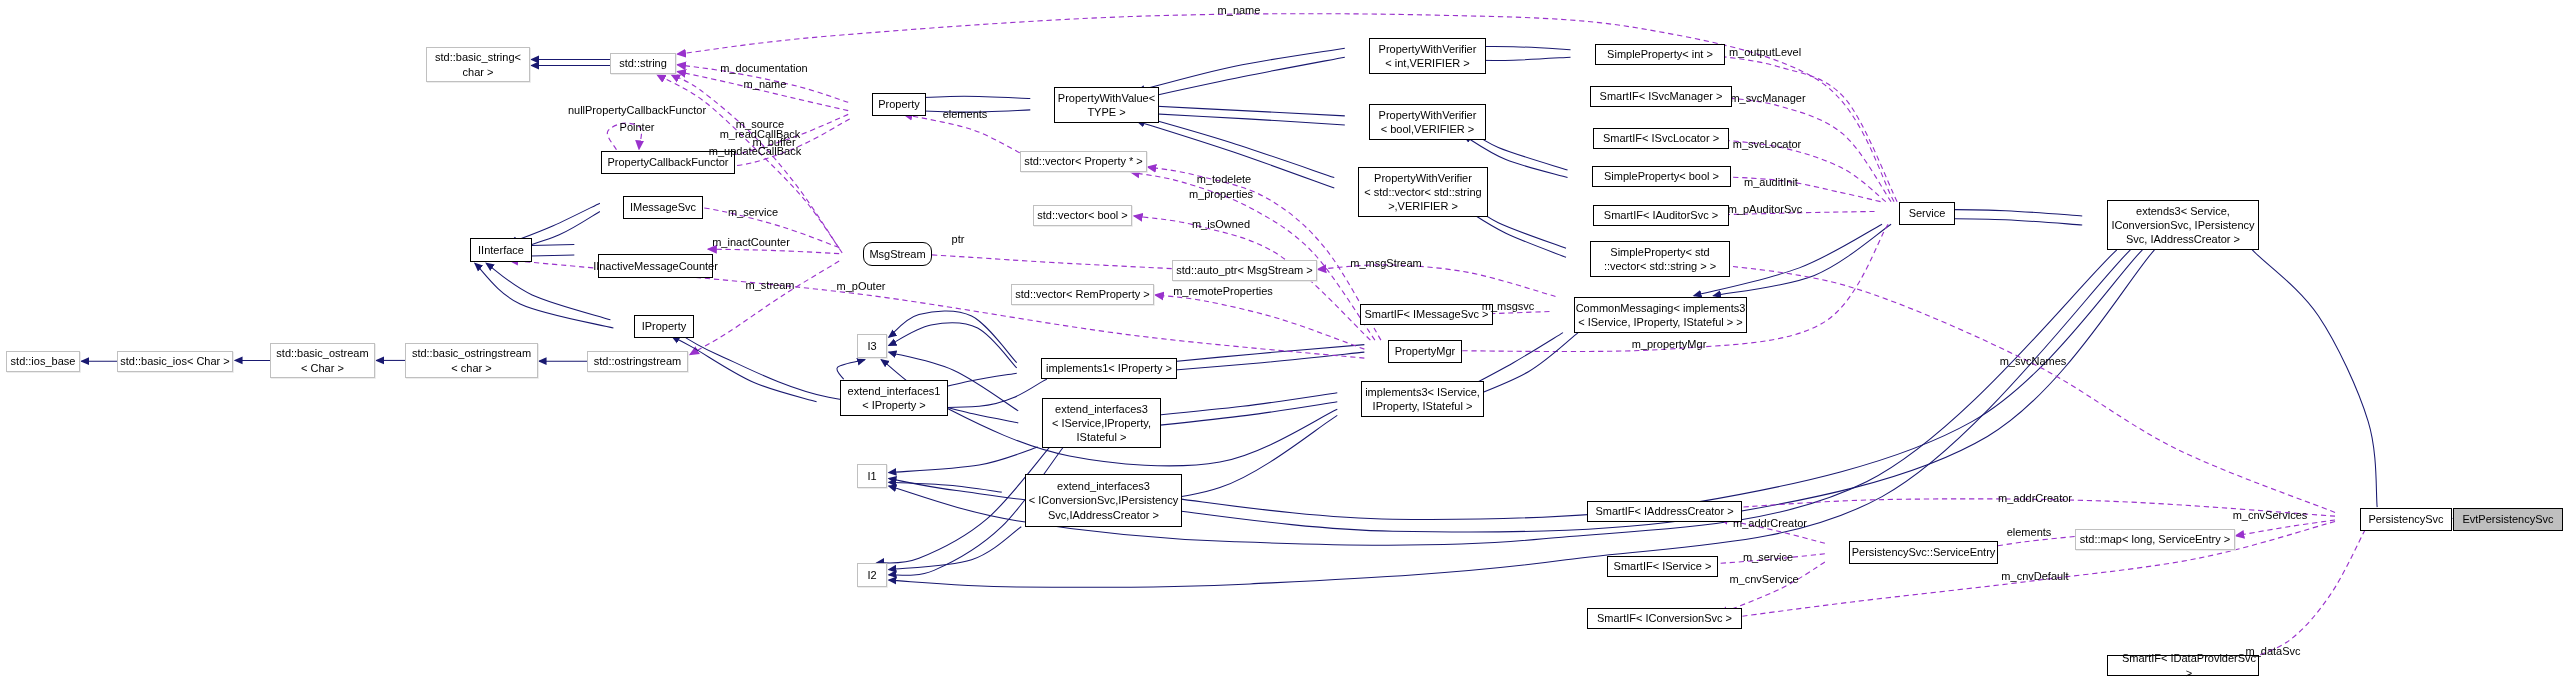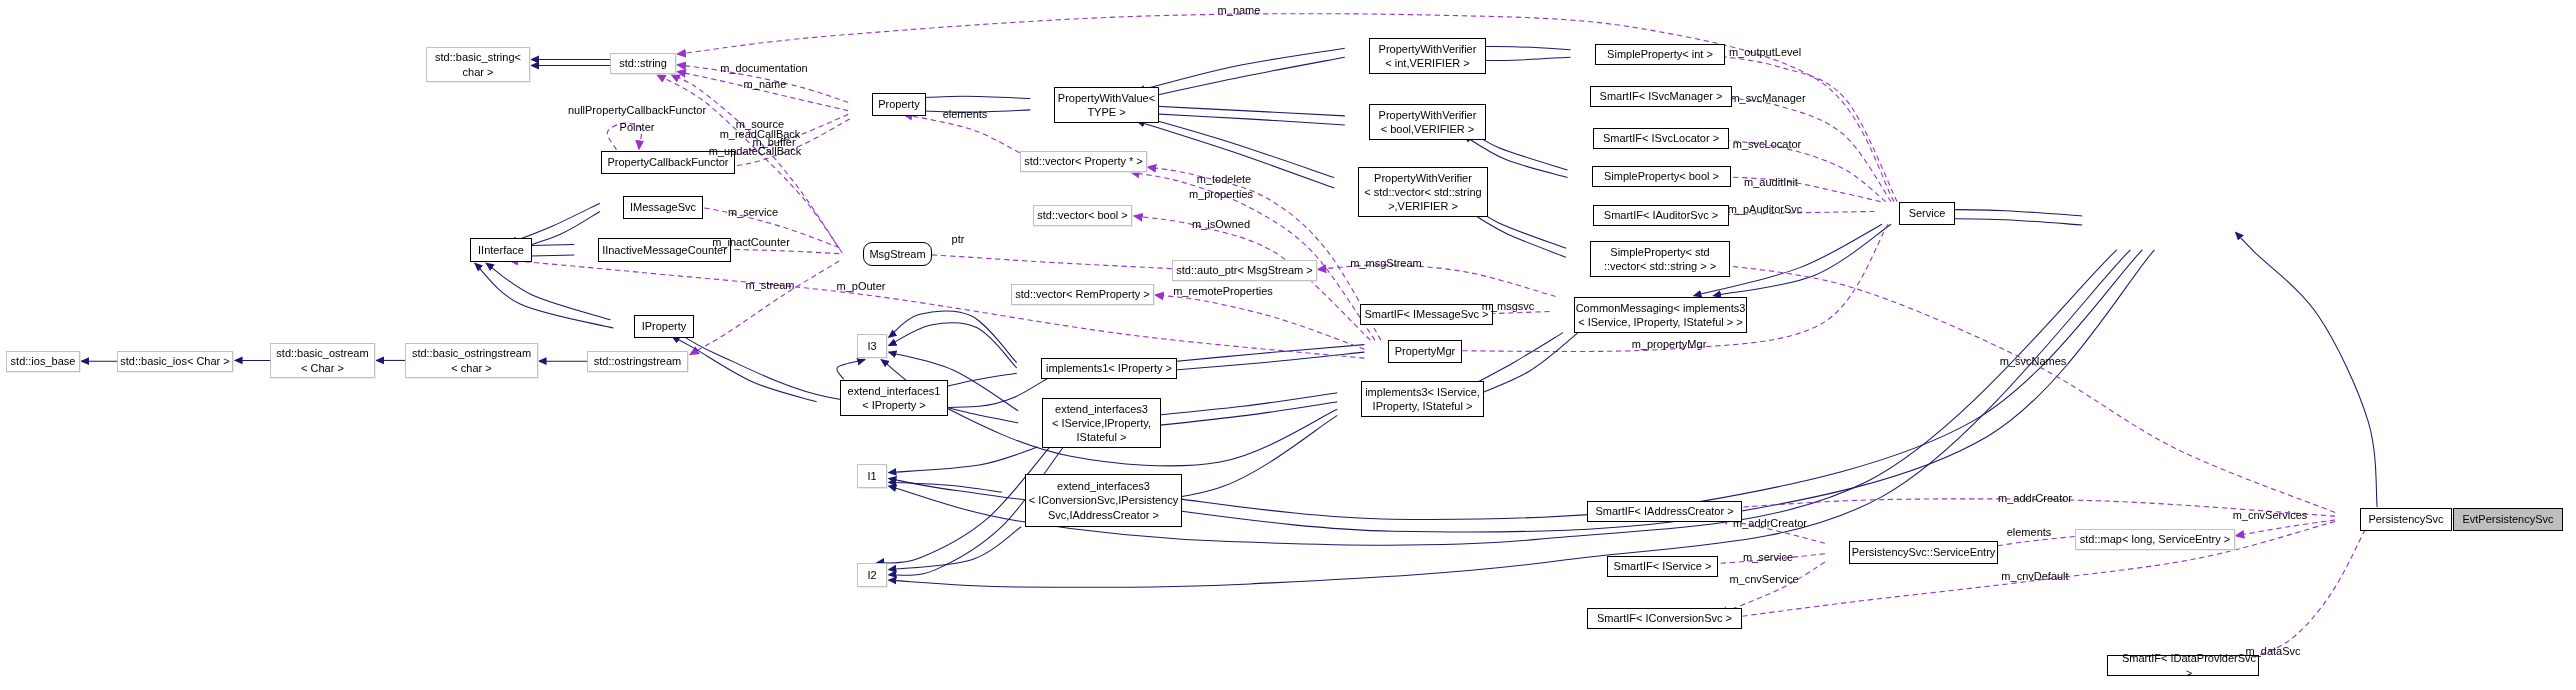--- a/index.html
+++ b/index.html
@@ -128,21 +128,21 @@
 char &gt;</div>
     <div class="node ext" style="left: 610px; top: 53px; width: 66px; height: 21px;">std::string</div>
     <div class="node cls" style="left: 848px; top: 93px; width: 54px; height: 22.6px;">Property</div>
     <div class="node cls" style="left: 1030px; top: 87px; width: 105px; height: 36px;">PropertyWithValue&lt;
 TYPE &gt;</div>
     <div class="node ext" style="left: 1020px; top: 151px; width: 127px; height: 21px;">std::vector&lt; Property * &gt;</div>
     <div class="node ext" style="left: 1033px; top: 205px; width: 99px; height: 21px;">std::vector&lt; bool &gt;</div>
     <div class="node cls" style="left: 577px; top: 151px; width: 134px; height: 22.6px;">PropertyCallbackFunctor</div>
     <div class="node cls" style="left: 599px; top: 196px; width: 80px; height: 22.6px;">IMessageSvc</div>
     <div class="node cls" style="left: 446px; top: 238px; width: 62px; height: 24px;">IInterface</div>
-    <div class="node cls" style="left: 574px; top: 238px; width: 133px; height: 24px;">IInactiveMessageCounter</div>
+    <div class="node cls" style="left: 574px; top: 254px; width: 115px; height: 24px;">IInactiveMessageCounter</div>
     <div class="node cls" style="left: 839px; top: 242px; width: 69px; height: 24px; border-radius: 9px;">MsgStream</div>
     <div class="node cls" style="left: 610px; top: 315px; width: 60px; height: 22.6px;">IProperty</div>
     <div class="node ext" style="left: 6px; top: 351px; width: 74px; height: 21px;">std::ios_base</div>
     <div class="node ext" style="left: 117px; top: 351px; width: 116px; height: 21px;">std::basic_ios&lt; Char &gt;</div>
     <div class="node ext" style="left: 270px; top: 343px; width: 105px; height: 35px;">std::basic_ostream
 &lt; Char &gt;</div>
     <div class="node ext" style="left: 405px; top: 343px; width: 133px; height: 35px;">std::basic_ostringstream
 &lt; char &gt;</div>
     <div class="node ext" style="left: 587px; top: 351px; width: 101px; height: 21px;">std::ostringstream</div>
     <div class="node ext" style="left: 1172px; top: 260px; width: 145px; height: 21px; text-align: center;">std::auto_ptr&lt; MsgStream &gt;</div>
@@ -159,20 +159,23 @@
     <div class="node cls" style="left: 1571px; top: 44px; width: 130px; height: 21px;">SimpleProperty&lt; int &gt;</div>
     <div class="node cls" style="left: 1566px; top: 86px; width: 142px; height: 21px;">SmartIF&lt; ISvcManager &gt;</div>
     <div class="node cls" style="left: 1569px; top: 128px; width: 136px; height: 21px;">SmartIF&lt; ISvcLocator &gt;</div>
     <div class="node cls" style="left: 1568px; top: 166px; width: 139px; height: 21px;">SimpleProperty&lt; bool &gt;</div>
     <div class="node cls" style="left: 1569px; top: 205px; width: 136px; height: 21px;">SmartIF&lt; IAuditorSvc &gt;</div>
     <div class="node cls" style="left: 1566px; top: 241px; width: 140px; height: 36px;">SimpleProperty&lt; std
 ::vector&lt; std::string &gt; &gt;</div>
     <div class="node cls" style="left: 1550px; top: 297px; width: 173px; height: 36px;">CommonMessaging&lt; implements3
 &lt; IService, IProperty, IStateful &gt; &gt;</div>
     <div class="node cls" style="left: 1875px; top: 202px; width: 56px; height: 22.6px;">Service</div>
+    <div class="node cls" style="left: 2083px; top: 200px; width: 152px; height: 50px;">extends3&lt; Service,
+IConversionSvc, IPersistency
+Svc, IAddressCreator &gt;</div>
     <div class="node ext" style="left: 857px; top: 334px; width: 30px; height: 24px;">I3</div>
     <div class="node cls" style="left: 1017px; top: 358px; width: 136px; height: 21px;">implements1&lt; IProperty &gt;</div>
     <div class="node cls" style="left: 816px; top: 380px; width: 108px; height: 36px;">extend_interfaces1
 &lt; IProperty &gt;</div>
     <div class="node cls" style="left: 1018px; top: 398px; width: 119px; height: 50px;">extend_interfaces3
 &lt; IService,IProperty,
 IStateful &gt;</div>
     <div class="node cls" style="left: 1337px; top: 381px; width: 123px; height: 36px;">implements3&lt; IService,
 IProperty, IStateful &gt;</div>
     <div class="node ext" style="left: 857px; top: 464px; width: 30px; height: 24px;">I1</div>

